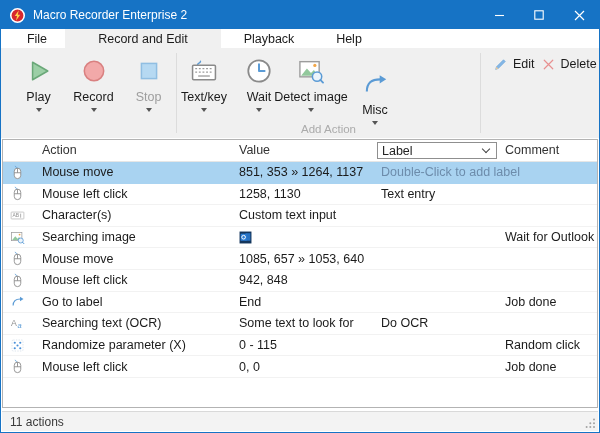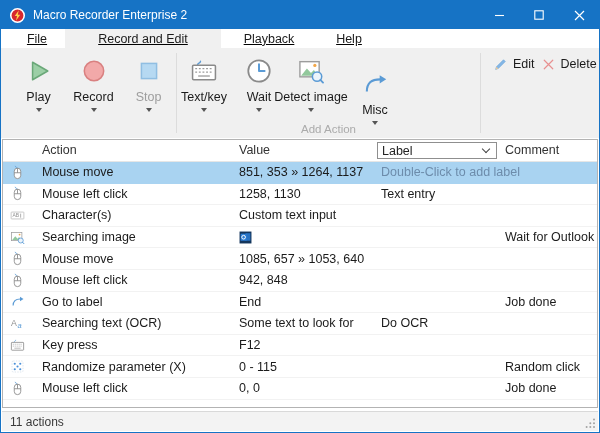--- a/index.html
+++ b/index.html
@@ -12,21 +12,21 @@
   
   .titlebar {
     height:28px; background:#1673c5; color:#fff;
     display:flex; align-items:center; padding-left:8px;
   }
   .titlebar .logo { width:17px; height:17px; flex:0 0 auto; }
   .titlebar .title { font-size:12px; margin-left:7px; flex:1 1 auto; white-space:nowrap; }
   .wbtns { display:flex; height:100%; }
   .wbtn { width:40px; height:100%; display:flex; align-items:center; justify-content:center; }
   
-  .menubar { height:19px; background:#fff; display:flex; padding-left:8px;text-decoration:underline; }
+  .menubar { height:19px; background:#fff; display:flex; padding-left:8px; }
   .menubar .tab {
     display:flex; align-items:center; justify-content:center;
     font-size:12.5px; color:#1b1b1b; cursor:default;
   }
   .menubar .tab:nth-child(1){ width:56px; }
   .menubar .tab:nth-child(2){ width:156px; }
   .menubar .tab:nth-child(3){ width:96px; }
   .menubar .tab:nth-child(4){ width:64px; }
   .menubar .tab.active { background:#f0f0f0; }
   
@@ -391,31 +391,20 @@
             </svg>
           </div>
     <div class="cell c-action">Searching text (OCR)</div>
     <div class="cell c-value">Some text to look for</div>
     <div class="cell c-label">Do OCR</div>
     <div class="cell c-comment"></div>
   </div>
         <div class="trow">
     <div class="cell c-icon">
             <svg class="ric" viewBox="0 0 24 24">
-              <use href="#i-keyboard" xlink:href="#i-keyboard"></use>
-            </svg>
-          </div>
-    <div class="cell c-action">Key press</div>
-    <div class="cell c-value">F12</div>
-    <div class="cell c-label"></div>
-    <div class="cell c-comment"></div>
-  </div>
-        <div class="trow">
-    <div class="cell c-icon">
-            <svg class="ric" viewBox="0 0 24 24">
               <use href="#i-dice" xlink:href="#i-dice"></use>
             </svg>
           </div>
     <div class="cell c-action">Randomize parameter (X)</div>
     <div class="cell c-value">0 - 115</div>
     <div class="cell c-label"></div>
     <div class="cell c-comment">Random click</div>
   </div>
         <div class="trow">
     <div class="cell c-icon">

